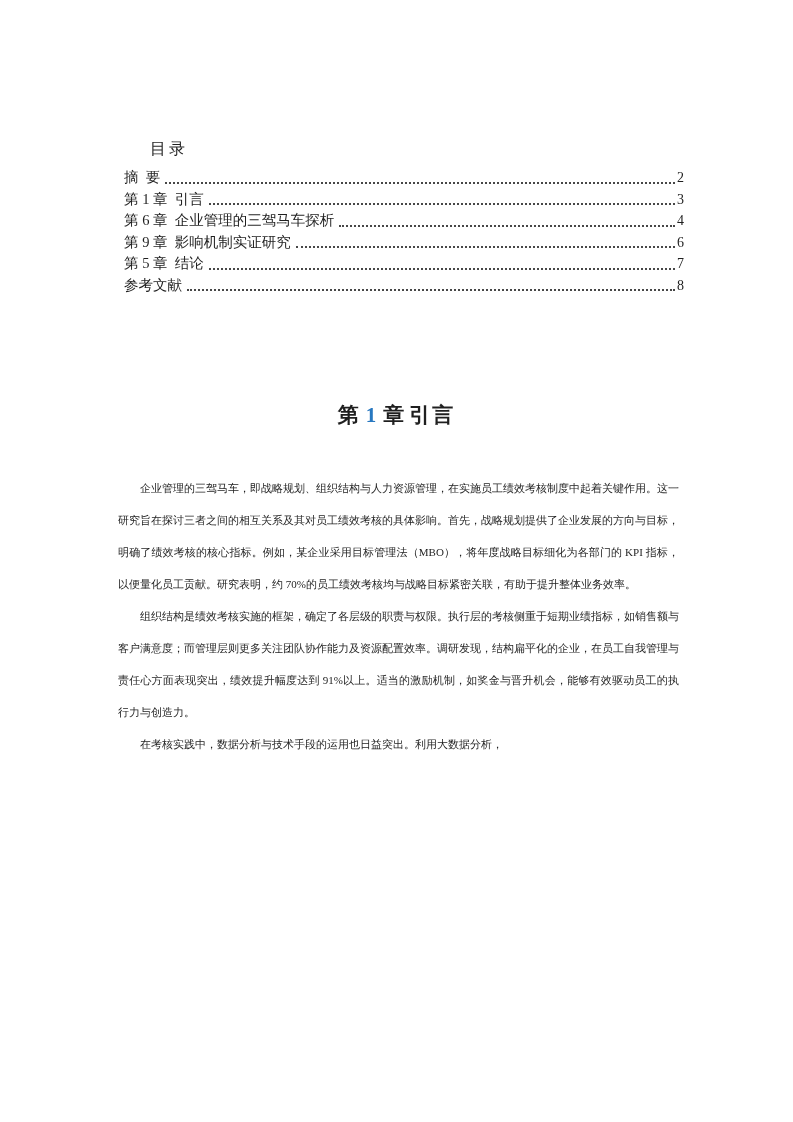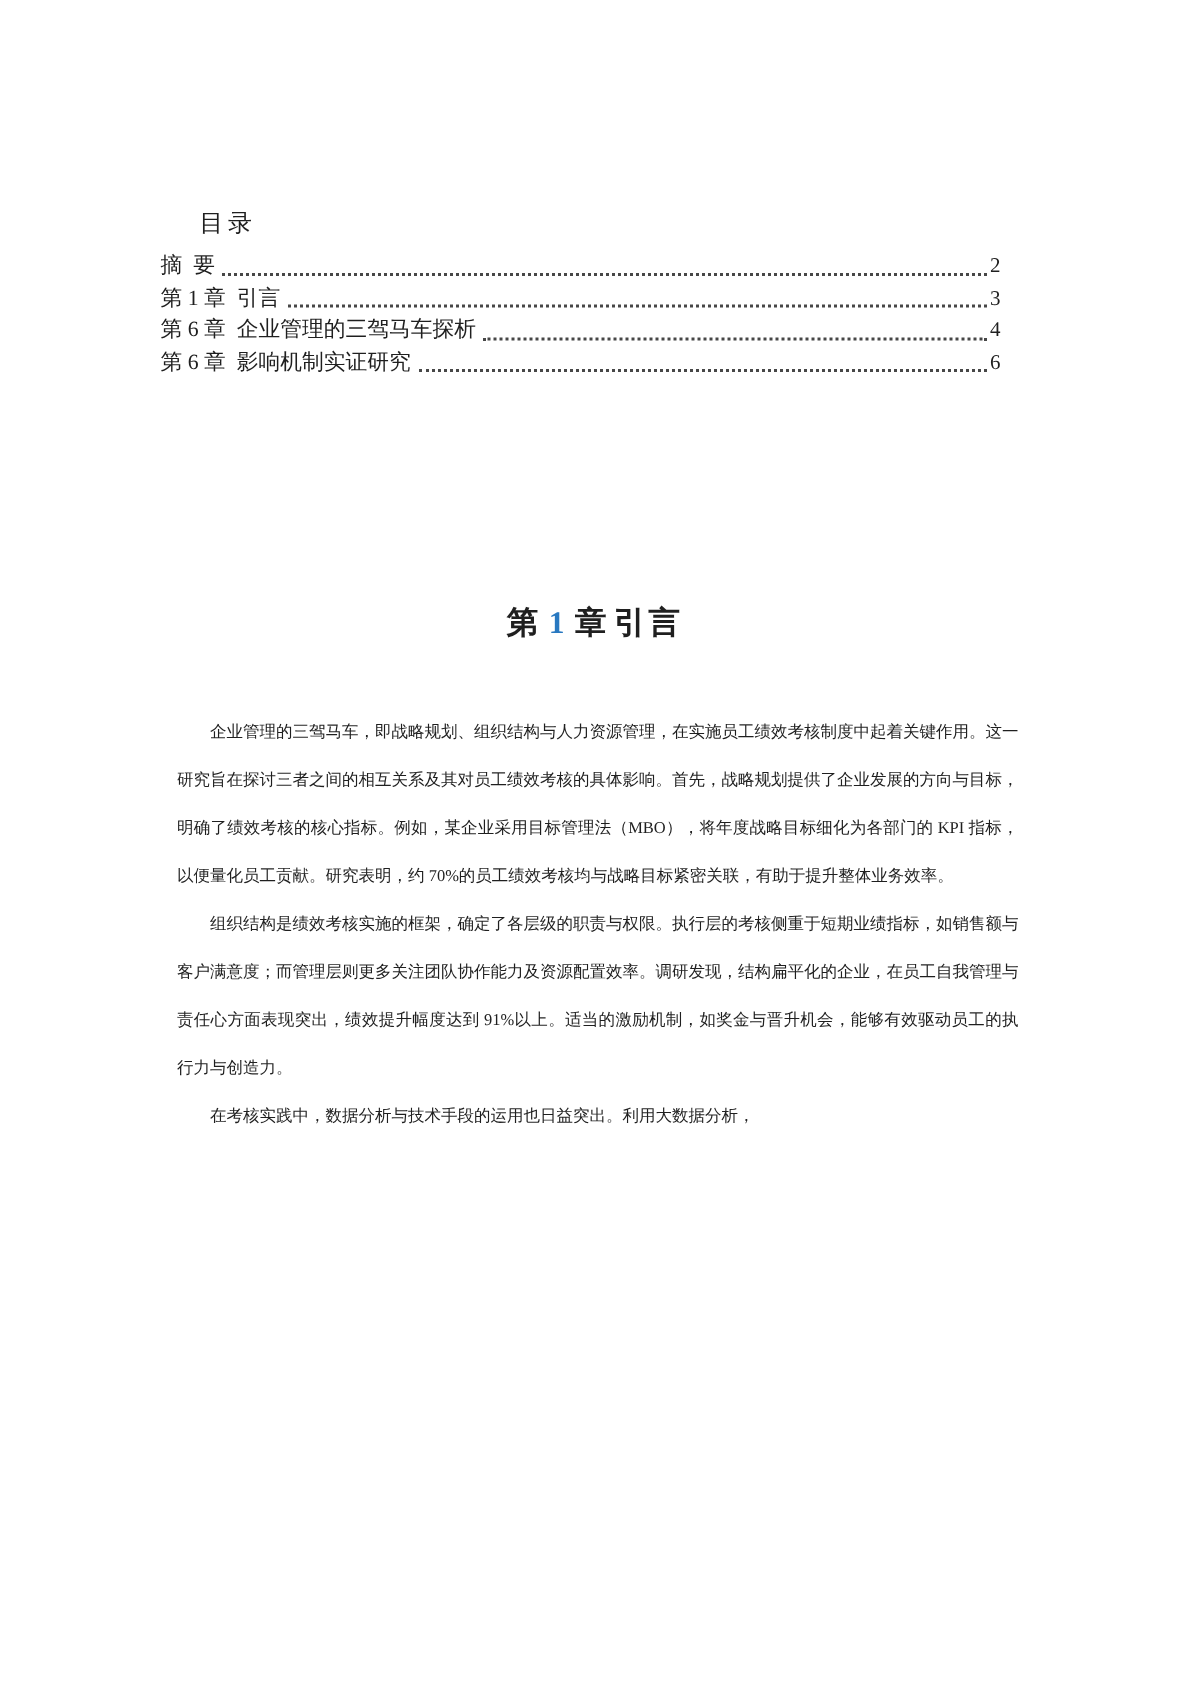--- a/index.html
+++ b/index.html
@@ -13,21 +13,21 @@
     height: 1122px;
     background: #ffffff;
     overflow: hidden;
     font-family: "Liberation Serif", "DejaVu Serif", serif;
     color: #1f1f1f;
   }
 
   
   .toc {
     position: absolute;
-    left: 107px;
+    left: 124px;
     top: 139px;
     width: 560px;
   }
   .toc-title {
     font-size: 16px;
     font-weight: 400;
     margin: 0 0 7px 26px;
     letter-spacing: 3px;
     white-space: pre;
   }
@@ -115,26 +115,36 @@
     </div>
 
     <div class="toc-entry">
       <span class="toc-label">第 6 章  企业管理的三驾马车探析</span>
       <span class="toc-leader"></span>
       <span class="toc-page">4</span>
     </div>
 
 
     <div class="toc-entry">
-      <span class="toc-label">第 6 章  影响机制实证研究</span>
+      <span class="toc-label">第 9 章  影响机制实证研究</span>
       <span class="toc-leader"></span>
       <span class="toc-page">6</span>
     </div>
 
+    <div class="toc-entry">
+      <span class="toc-label">第 5 章  结论</span>
+      <span class="toc-leader"></span>
+      <span class="toc-page">7</span>
+    </div>
 
+    <div class="toc-entry">
+      <span class="toc-label">参考文献</span>
+      <span class="toc-leader"></span>
+      <span class="toc-page">8</span>
+    </div>
   </section>
 
   <h1 class="chapter-heading">
     <span class="seg">第</span><span class="seg chapter-num" id="chapter-num" style="color: rgb(40, 120, 192);">1</span><span class="seg">章</span><span class="seg chapter-title-text">引言</span>
   </h1>
 
   <main class="body-text">
     <p>企业管理的三驾马车，即战略规划、组织结构与人力资源管理，在实施员工绩效考核制度中起着关键作用。这一研究旨在探讨三者之间的相互关系及其对员工绩效考核的具体影响。首先，战略规划提供了企业发展的方向与目标，明确了绩效考核的核心指标。例如，某企业采用目标管理法（MBO），将年度战略目标细化为各部门的 KPI 指标，以便量化员工贡献。研究表明，约 70%的员工绩效考核均与战略目标紧密关联，有助于提升整体业务效率。</p>
     <p>组织结构是绩效考核实施的框架，确定了各层级的职责与权限。执行层的考核侧重于短期业绩指标，如销售额与客户满意度；而管理层则更多关注团队协作能力及资源配置效率。调研发现，结构扁平化的企业，在员工自我管理与责任心方面表现突出，绩效提升幅度达到 91%以上。适当的激励机制，如奖金与晋升机会，能够有效驱动员工的执行力与创造力。</p>
     <p>在考核实践中，数据分析与技术手段的运用也日益突出。利用大数据分析，</p>

